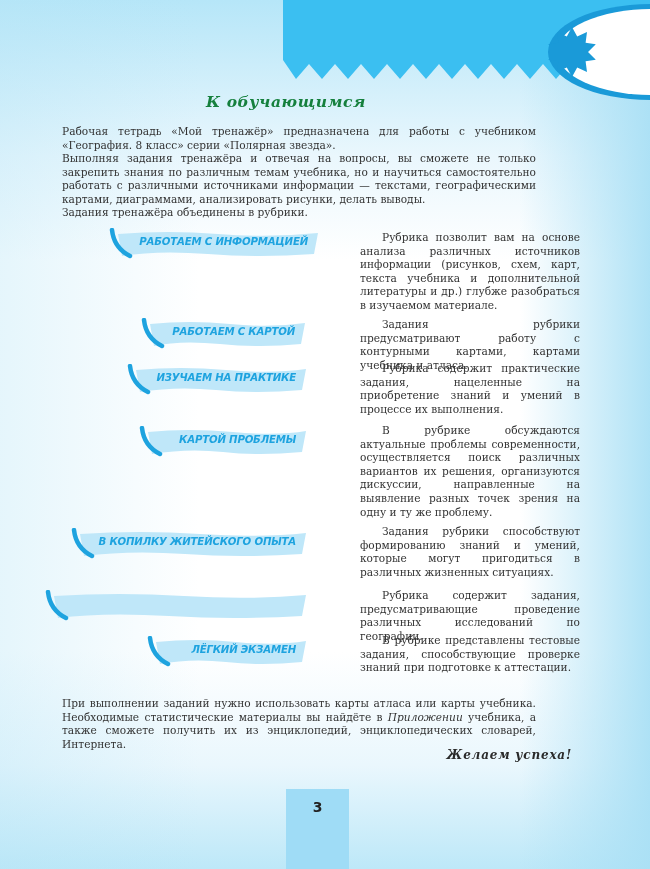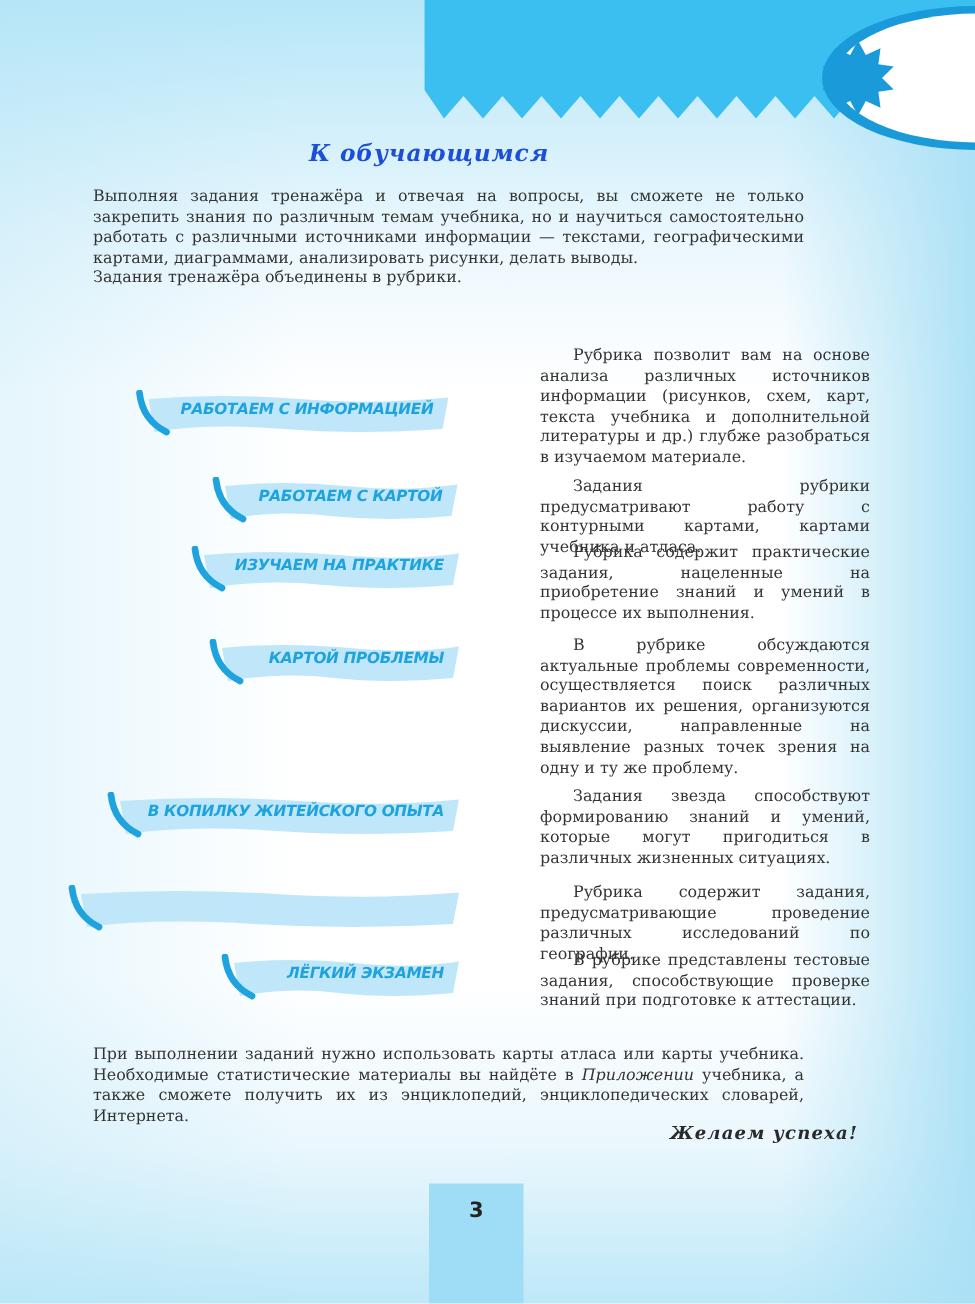--- a/index.html
+++ b/index.html
@@ -18,21 +18,21 @@
       pointer-events: none;
     }
     
     .header-block {
       position: absolute; left: 283px; top: 0; width: 367px; height: 80px;
     }
     .header-block svg { position: absolute; left: 0; top: 0; }
     .title {
       position: absolute; left: 0; top: 92px; width: 572px; text-align: center;
       font-family: "DejaVu Serif", serif; font-style: italic; font-weight: bold;
-      font-size: 15.5px; color: #1d4ed8; letter-spacing: 0.6px;
+      font-size: 15.5px; color: #15803d; letter-spacing: 0.6px;
     }
     .intro {
       position: absolute; left: 62px; top: 125px; width: 474px;
       font-size: 10.6px; line-height: 13.5px; text-align: justify; color: #333;
     }
     .intro p { text-indent: 0; }
     .banner {
       position: absolute; height: 28px;
     }
     .banner svg { position: absolute; left: 0; top: 0; }
@@ -84,25 +84,26 @@
   <ellipse cx="110" cy="52" rx="102" ry="48" fill="#1a9ad8"></ellipse>
   <ellipse cx="112" cy="52" rx="95" ry="43" fill="#ffffff"></ellipse>
   <g transform="translate(32,52)">
     <polygon fill="#1a9ad8" points="0,-25 5.2,-15.4 15,-19.9 13.6,-9.2 23.8,-7.7 16,0 23.8,7.7 13.6,9.2 15,19.9 5.2,15.4 0,25 -5.2,15.4 -15,19.9 -13.6,9.2 -23.8,7.7 -16,0 -23.8,-7.7 -13.6,-9.2 -15,-19.9 -5.2,-15.4"></polygon>
   </g>
 </svg>
 
 <div class="title">К обучающимся</div>
 
 <div class="intro">
+  <p style="text-indent:0">Рабочая тетрадь «Мой тренажёр» предназначена для работы с учебником «География. 8 класс» серии «Полярная звезда».</p>
   <p style="text-indent:0">Выполняя задания тренажёра и отвечая на вопросы, вы сможете не только закрепить знания по различным темам учебника, но и научиться самостоятельно работать с различными источниками информации — текстами, географическими картами, диаграммами, анализировать рисунки, делать выводы.</p>
   <p style="text-indent:0">Задания тренажёра объединены в рубрики.</p>
 </div>
 
-<div class="banner" style="left:89px; top:228px; width:210px;margin-top:32px;">
+<div class="banner" style="left:108px; top:228px; width:210px;">
   <svg width="210" height="32" viewBox="0 0 210 32">
     <path d="M10,6 Q60,2 110,6 T210,5 L206,26 Q150,30 100,26 T14,28 Z" fill="#bfe7f9"></path>
     <path d="M4,2 Q6,20 22,28" stroke="#1ea3df" stroke-width="4.5" fill="none" stroke-linecap="round"></path>
   </svg>
   <span class="banner-label">РАБОТАЕМ С ИНФОРМАЦИЕЙ</span>
 </div>
 <div class="desc" style="top:231px;">Рубрика позволит вам на основе анализа различных источников информации (рисунков, схем, карт, текста учебника и дополнительной литературы и др.) глубже разобраться в изучаемом материале.</div>
 
 <div class="banner" style="left:140px; top:318px; width:165px;">
   <svg width="165" height="32" viewBox="0 0 165 32">
@@ -131,21 +132,21 @@
 </div>
 <div class="desc" style="top:424px;">В рубрике обсуждаются актуальные проблемы современности, осуществляется поиск различных вариантов их решения, организуются дискуссии, направленные на выявление разных точек зрения на одну и ту же проблему.</div>
 
 <div class="banner" style="left:70px; top:528px; width:236px;">
   <svg width="236" height="32" viewBox="0 0 236 32">
     <path d="M10,6 Q70,2 130,6 T236,5 L232,26 Q170,30 115,26 T14,28 Z" fill="#bfe7f9"></path>
     <path d="M4,2 Q6,20 22,28" stroke="#1ea3df" stroke-width="4.5" fill="none" stroke-linecap="round"></path>
   </svg>
   <span class="banner-label">В КОПИЛКУ ЖИТЕЙСКОГО ОПЫТА</span>
 </div>
-<div class="desc" style="top:525px;">Задания звезда способствуют формированию знаний и умений, которые могут пригодиться в различных жизненных ситуациях.</div>
+<div class="desc" style="top:525px;">Задания рубрики способствуют формированию знаний и умений, которые могут пригодиться в различных жизненных ситуациях.</div>
 
 <div class="banner" style="left:44px; top:590px; width:262px;">
   <svg width="262" height="32" viewBox="0 0 262 32">
     <path d="M10,6 Q75,2 140,6 T262,5 L258,26 Q190,30 125,26 T14,28 Z" fill="#bfe7f9"></path>
     <path d="M4,2 Q6,20 22,28" stroke="#1ea3df" stroke-width="4.5" fill="none" stroke-linecap="round"></path>
   </svg>
 </div>
 <div class="desc" style="top:589px;">Рубрика содержит задания, предусматривающие проведение различных исследований по географии.</div>
 
 <div class="banner" style="left:146px; top:636px; width:160px;">

